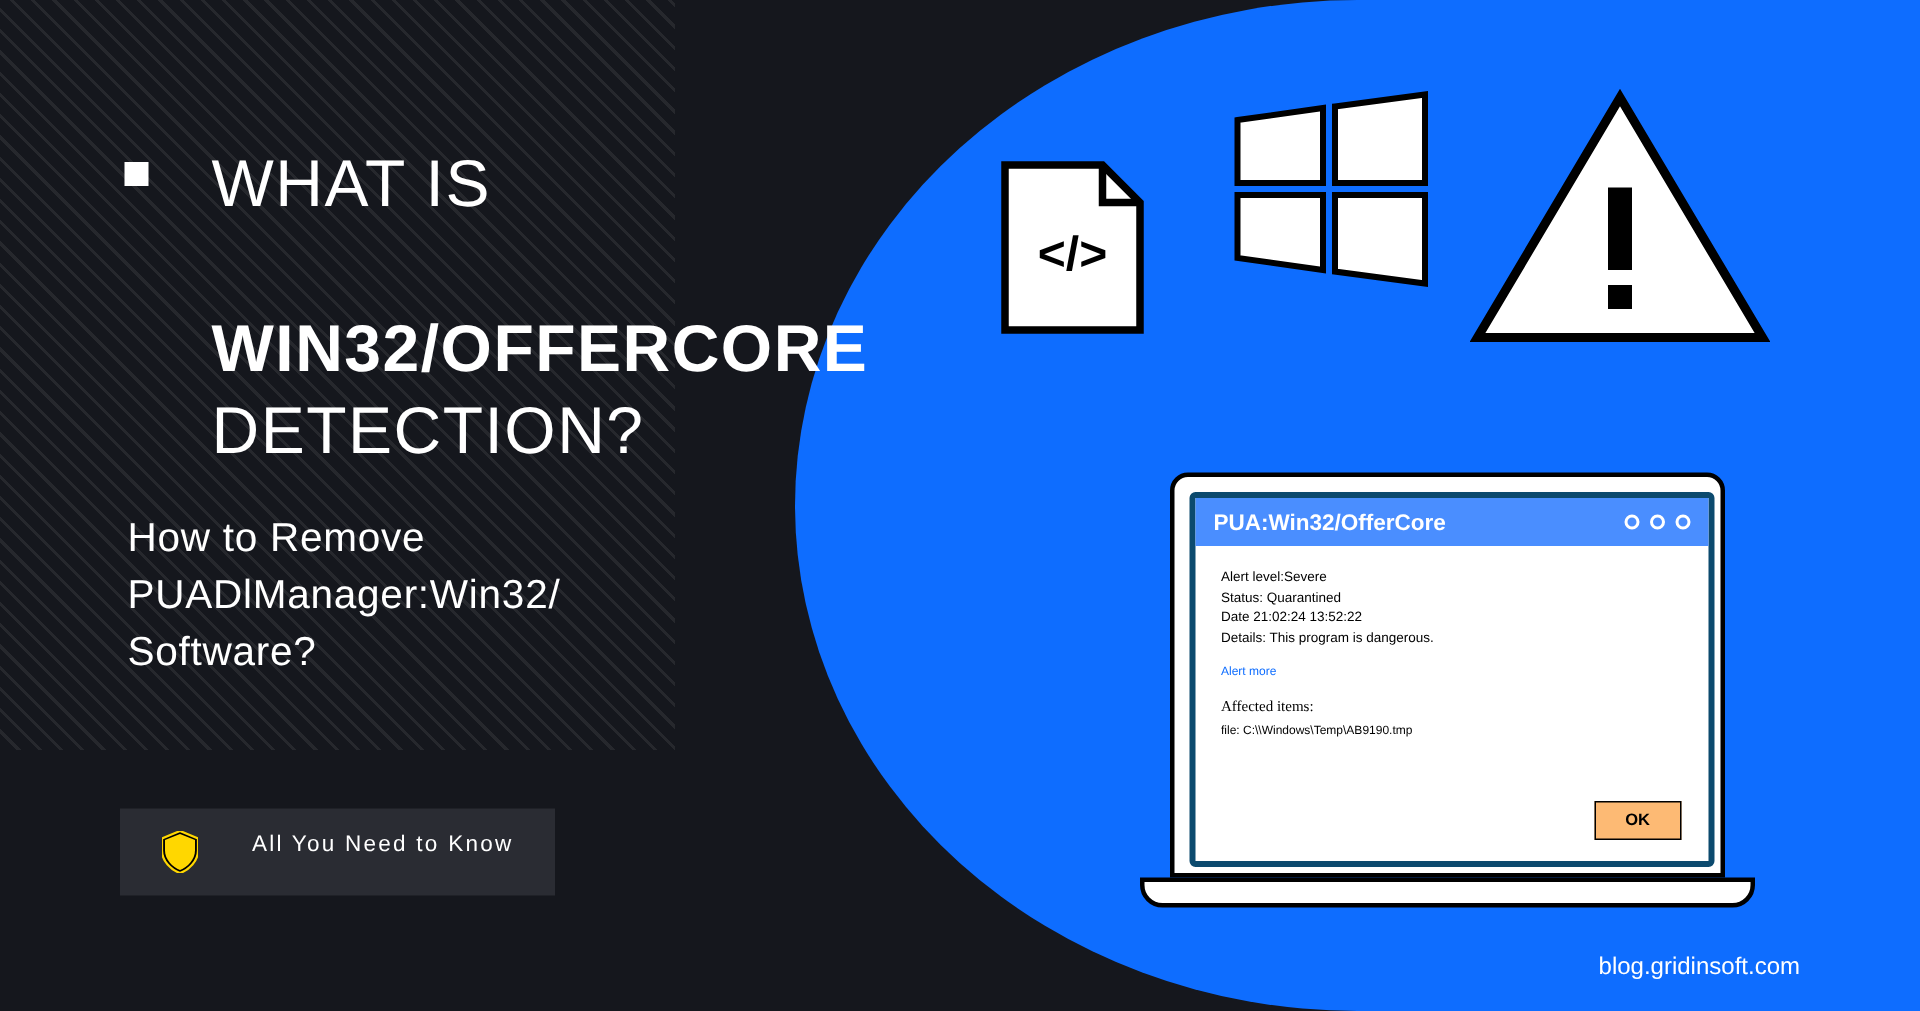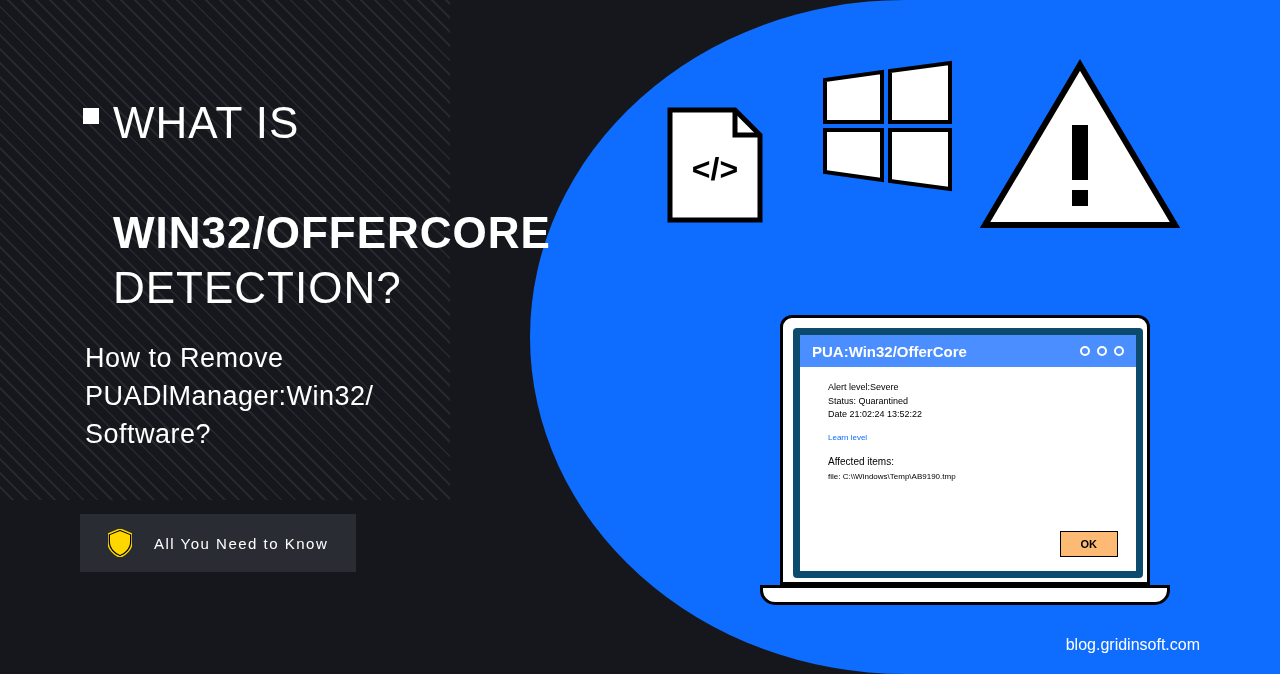--- a/index.html
+++ b/index.html
@@ -60,43 +60,43 @@
       width: 16px;
       height: 16px;
       background: #fff;
     }
     .title {
       font-size: 44px;
       font-weight: 300;
       color: #fff;
       letter-spacing: 1px;
       line-height: 1.25;
-      margin-left: 28px;
+      margin-left: 56px;
     }
     .title .bold {
       font-weight: 700;
     }
     .subtitle {
       margin-top: 25px;
       margin-left: 0;
       font-size: 27px;
       font-weight: 300;
       color: #fff;
       line-height: 1.4;
       letter-spacing: 0.5px;
     }
     .badge-container {
       position: absolute;
       left: 80px;
-      top: 514px;
+      top: 539px;
       display: flex;
-      align-items: center;
+      align-items: flex-start;
       background: #2a2c33;
       padding: 15px 28px;
-      gap: 22px;
+      gap: 36px;
       z-index: 10;
     }
     .shield-icon {
       width: 24px;
       height: 28px;
     }
     .badge-text {
       color: #fff;
       font-size: 15px;
       letter-spacing: 1.5px;
@@ -150,21 +150,21 @@
       border: 3px solid #000;
       border-radius: 0 0 15px 15px;
     }
     .dialog-window {
       position: absolute;
       left: 10px;
       top: 10px;
       width: 350px;
       height: 250px;
       background: #fff;
-      border: 7px solid #0c4a6e;
+      border: 4px solid #0c4a6e;
       border-radius: 4px;
     }
     .dialog-titlebar {
       background: #4a8eff;
       height: 32px;
       display: flex;
       align-items: center;
       justify-content: space-between;
       padding: 0 12px;
       color: #fff;
@@ -175,35 +175,36 @@
       display: flex;
       gap: 7px;
     }
     .window-dot {
       width: 10px;
       height: 10px;
       border: 2px solid #fff;
       border-radius: 50%;
     }
     .dialog-body {
-      padding: 14px 28px;
+      padding: 14px 17px;
       font-size: 9px;
       line-height: 1.5;
     }
     .dialog-row {
       color: #000;
     }
     .learn-more {
       color: #0e6dff;
       margin-top: 10px;
       font-size: 8px;
     }
     .affected-label {
       margin-top: 10px;
       font-size: 10px;
+      font-family: Liberation Serif, serif;
     }
     .affected-file {
       font-size: 8px;
       margin-top: 2px;
     }
     .ok-button {
       position: absolute;
       right: 18px;
       bottom: 14px;
       padding: 4px 20px;
@@ -281,21 +282,22 @@
         <div class="window-controls">
           <div class="window-dot"></div>
           <div class="window-dot"></div>
           <div class="window-dot"></div>
         </div>
       </div>
       <div class="dialog-body">
         <div class="dialog-row">Alert level:Severe</div>
         <div class="dialog-row">Status: Quarantined</div>
         <div class="dialog-row">Date 21:02:24 13:52:22</div>
-        <div class="learn-more">Learn level</div>
+        <div class="dialog-row">Details: This program is dangerous.</div>
+        <div class="learn-more">Alert more</div>
         <div class="affected-label">Affected items:</div>
         <div class="affected-file">file: C:\\Windows\Temp\AB9190.tmp</div>
         <div class="ok-button">OK</div>
       </div>
     </div>
   </div>
   <div class="laptop-base"></div>
 </div>
 
 <div class="footer-url">blog.gridinsoft.com</div>

